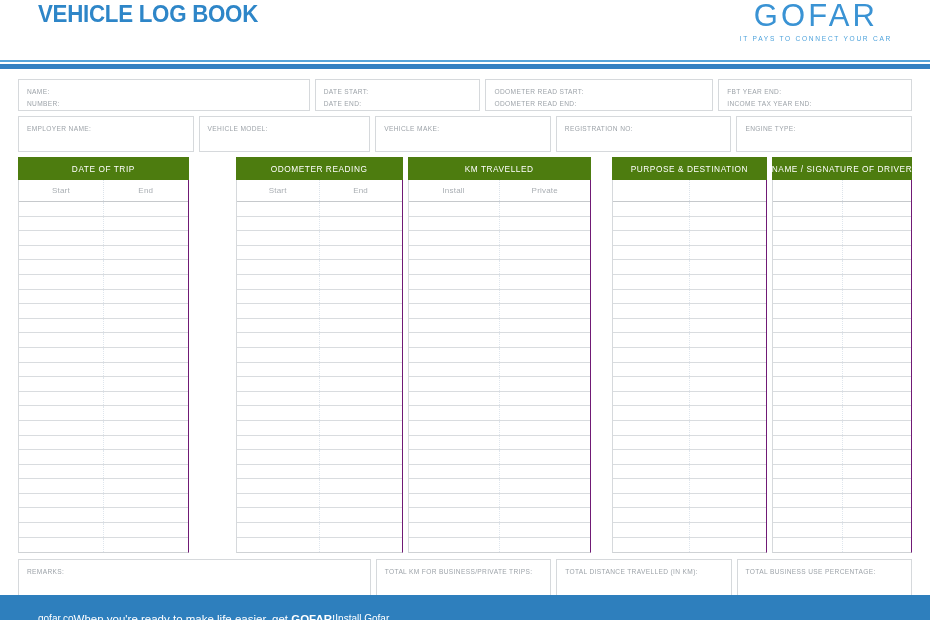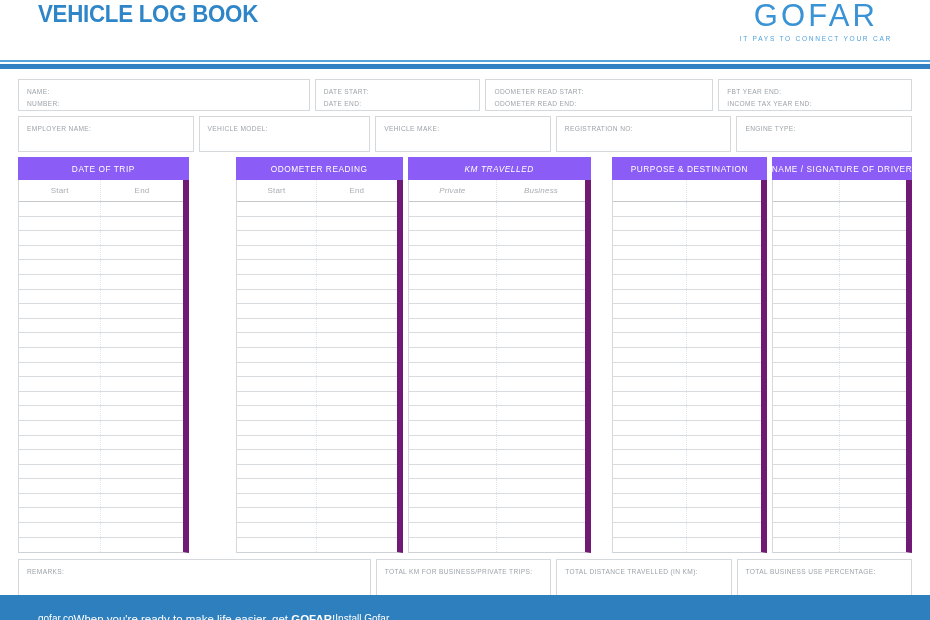--- a/index.html
+++ b/index.html
@@ -97,40 +97,40 @@
   
   .log-table {
     display: flex;
     gap: 5px;
     margin-top: 5px;
   }
   .col-group { display: flex; flex-direction: column; }
 
   .cg-date { width: 176px; }
   .cg-odo  { width: 172px; margin-left: 42px; }
-  .cg-km   { width: 189px; font-style: italic; }
+  .cg-km   { width: 189px; }
   .cg-purp { width: 176px; padding-left: 16px; }
   .cg-name { width: 140px; }
 
   .col-head {
-    background: #8b5cf6;
+    background: #4d7c0f;
     color: #ffffff;
     height: 23px;
     display: flex;
     align-items: center;
     justify-content: center;
     font-size: 8.3px;
     letter-spacing: 0.55px;
     font-weight: normal;
     white-space: nowrap;
   }
 
   .col-body {
     border-left: 1px solid #D6D9DC;
-    border-right: 6px solid #701a75;
+    border-right: 1px solid #701a75;
     border-bottom: 1px solid #CFD2D5;
   }
 
   .sub-head {
     display: flex;
     height: 22px;
     border-bottom: 1px solid #C6C9CC;
   }
   .sub-cell {
     flex: 1;
@@ -455,22 +455,22 @@
               <div class="data-cell"></div>
             </div>
           </div>
       </div>
     </div>
 
     <div class="col-group cg-km">
       <div class="col-head">KM TRAVELLED</div>
       <div class="col-body">
         <div class="sub-head">
+          <div class="sub-cell">Install</div>
           <div class="sub-cell">Private</div>
-          <div class="sub-cell">Business</div>
         </div>
         <div class="rows">
             <div class="data-row">
               <div class="data-cell"></div>
               <div class="data-cell"></div>
             </div>
             <div class="data-row">
               <div class="data-cell"></div>
               <div class="data-cell"></div>
             </div>

